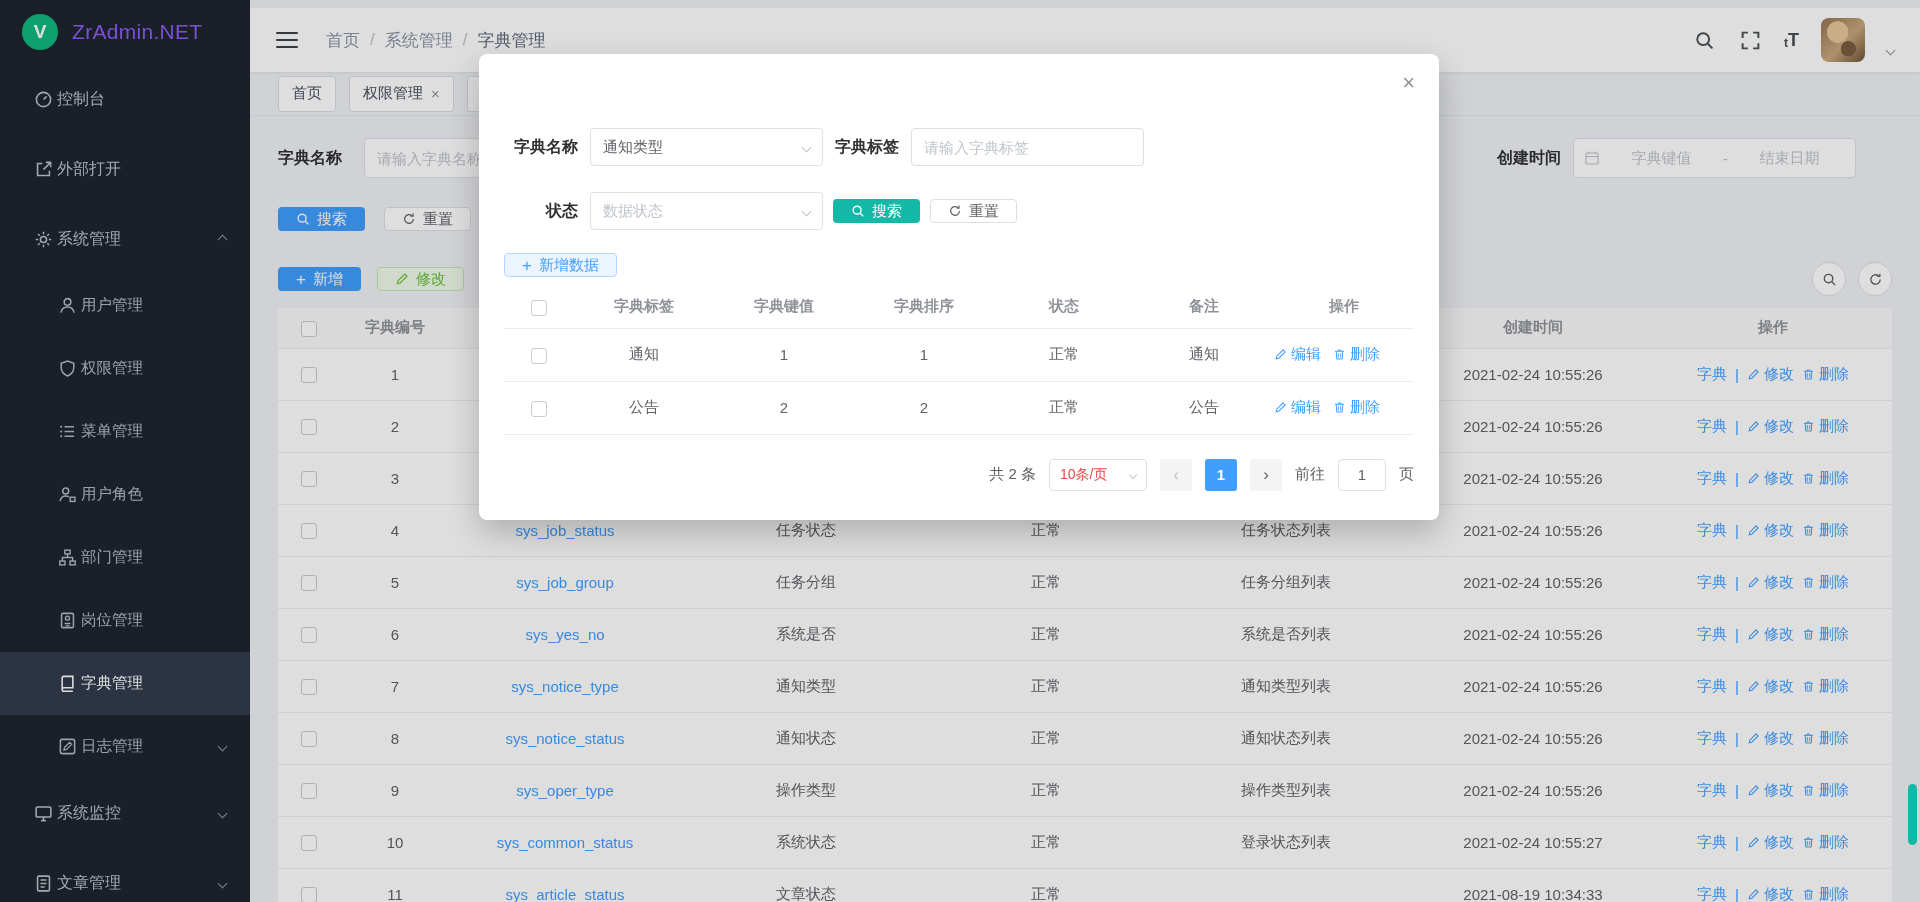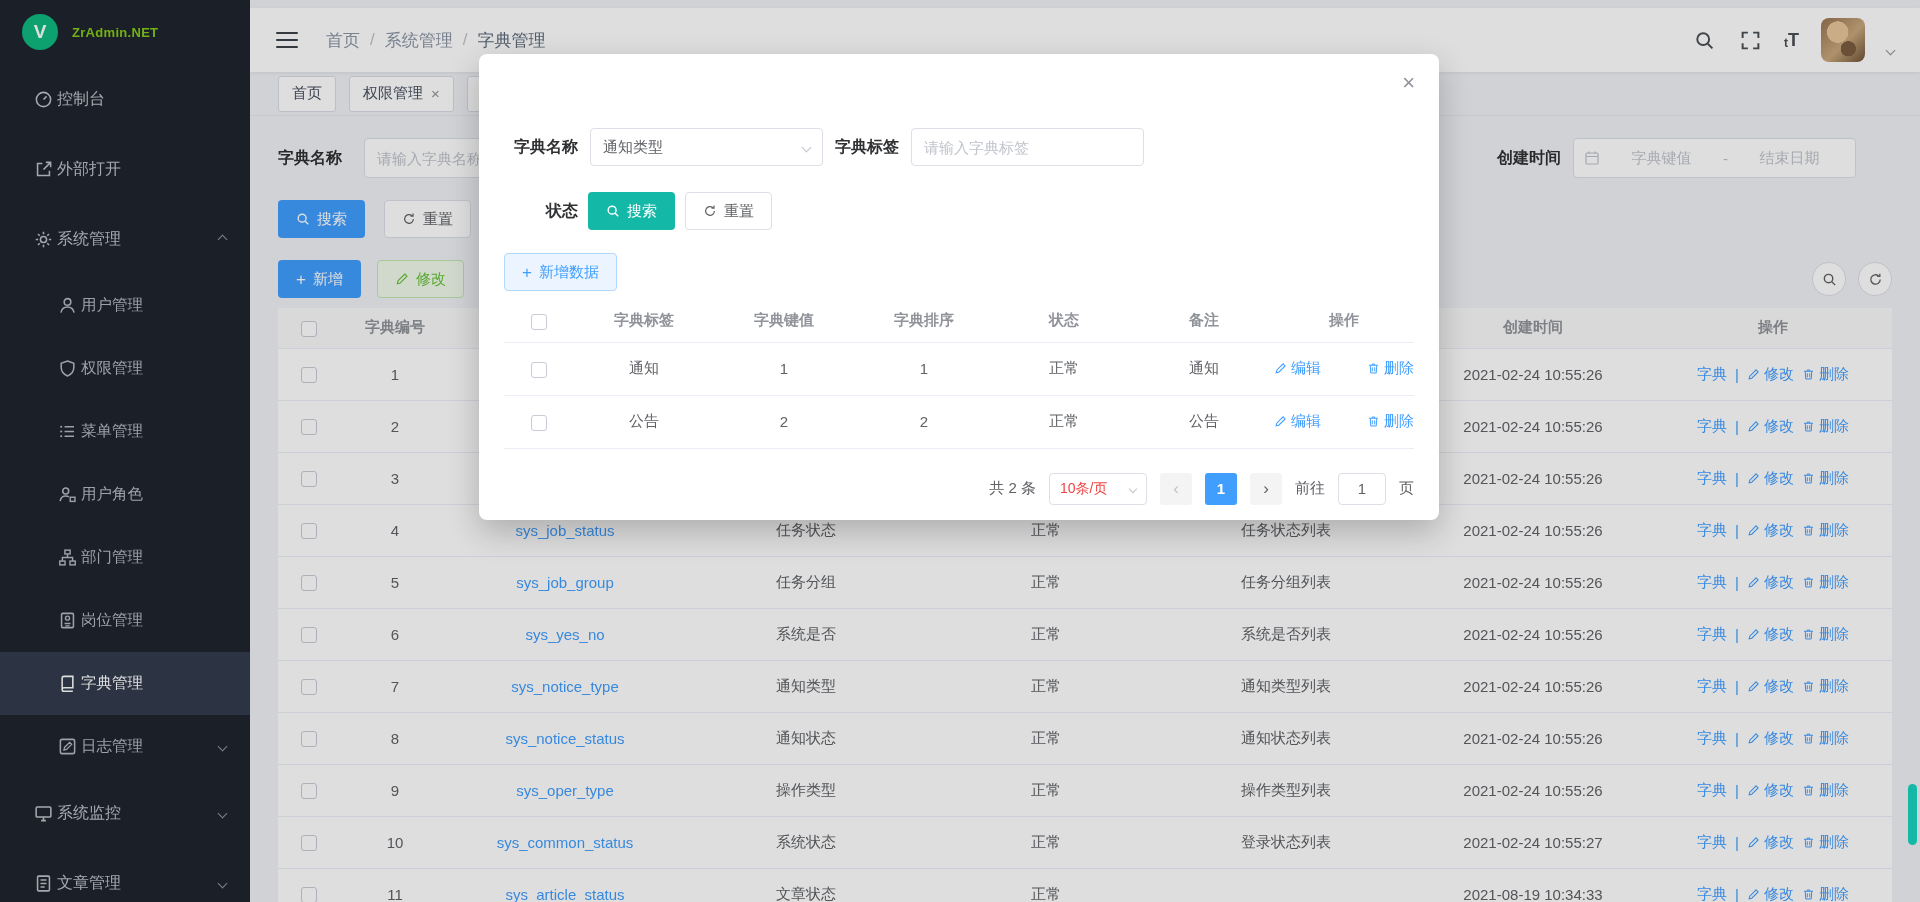--- a/index.html
+++ b/index.html
@@ -4,21 +4,21 @@
 <style>
   *{margin:0;padding:0;box-sizing:border-box}
   html,body{width:1920px;height:902px;overflow:hidden}
   body{font-family:"Liberation Sans","DejaVu Sans",sans-serif;background:#f0f2f5;color:#606266}
   .screen{position:relative;width:1920px;height:902px;overflow:hidden;background:#f0f2f5}
 
   
   .sidebar{position:absolute;left:0;top:0;width:250px;height:902px;background:#20242d;z-index:5;overflow:hidden}
   .logo{height:64px;display:flex;align-items:center;padding-left:22px;gap:14px}
   .logo-badge{width:36px;height:36px;border-radius:50%;background:#10b981;color:#fff;font-weight:700;font-size:19px;display:flex;align-items:center;justify-content:center}
-  .logo-text{color:#84cc16;font-size:13px;font-weight:700;letter-spacing:.3px}
+  .logo-text{color:#8b5cf6;font-size:21px;font-weight:400;letter-spacing:.3px}
   .s-item{display:flex;align-items:center;gap:4px;color:#bdc3cc;font-size:16px;cursor:pointer}
   .s-item.top{height:70px;padding:0 24px 0 34px}
   .s-item.sub{height:63px;padding:0 24px 0 58px;font-size:15.5px;color:#b4bac4}
   .s-item.active{background:#333c4e;color:#fff}
   .s-ico{display:flex;width:19px;height:19px;flex:none}
   .s-ico svg{width:19px;height:19px}
   .s-lbl{flex:1;white-space:nowrap}
   .chv{display:inline-block;width:7px;height:7px;border-right:1.6px solid currentColor;border-bottom:1.6px solid currentColor;flex:none}
   .chv.down{transform:rotate(45deg)}
   .chv.up{transform:rotate(-135deg)}
@@ -59,21 +59,21 @@
   .dict-name-inp{width:240px;margin-left:22px}
   .right-filter{margin-left:auto;display:flex;align-items:center;gap:12px;margin-right:36px}
   .daterange{width:283px;height:40px;border:1px solid #dcdfe6;border-radius:4px;background:#fff;display:flex;align-items:center;padding:0 10px;gap:6px;color:#c0c4cc;font-size:15px}
   .daterange .cal{color:#c0c4cc;display:flex}
   .daterange .cal svg{width:16px;height:16px}
   .dr-part{flex:1;text-align:center;white-space:nowrap}
   .dr-sep{color:#b9bec7}
 
   .btnrow{display:flex;align-items:center;gap:19px;height:42px;margin-top:18px}
   .btnrow.second{margin-top:18px;margin-bottom:8px;gap:16px}
-  .btn{height:38px;border-radius:4px;display:inline-flex;align-items:center;gap:7px;padding:0 17px;font-size:15px;border:1px solid transparent;cursor:pointer;font-family:inherit;white-space:nowrap}
+  .btn{height:24px;border-radius:4px;display:inline-flex;align-items:center;gap:7px;padding:0 17px;font-size:15px;border:1px solid transparent;cursor:pointer;font-family:inherit;white-space:nowrap}
   .btn svg{width:14px;height:14px}
   .btn-primary{background:#409eff;color:#fff}
   .btn-plain{background:#fff;border-color:#dcdfe6;color:#606266}
   .btn-teal{background:#14b8a6;color:#fff}
   .btn-green-plain{background:#f0f9eb;border-color:#c2e7b0;color:#67c23a}
   .btn-blue-plain{background:#ecf5ff;border-color:#b3d8ff;color:#409eff}
   .plus{font-size:17px;line-height:1;font-weight:400}
   .tool-circles{margin-left:auto;display:flex;gap:12px}
   .circle-btn{width:34px;height:34px;border-radius:50%;border:1px solid #dcdfe6;background:#fff;display:flex;align-items:center;justify-content:center;color:#606266;cursor:pointer}
   .circle-btn svg{width:15px;height:15px}
@@ -99,21 +99,21 @@
   .dlg-label{width:74px;text-align:right;font-size:16px;font-weight:700;color:#303133;flex:none;white-space:nowrap}
   .sel{width:233px;height:38px;border:1px solid #dcdfe6;border-radius:4px;background:#fff;display:flex;align-items:center;padding:0 12px;font-size:15px;color:#606266;margin-left:12px;cursor:pointer}
   .sel .chv{color:#c0c4cc;margin-left:auto}
   .sel.is-ph{color:#c0c4cc}
   .dlg-inp{width:233px;margin-left:12px;height:38px}
   .dlg-label.second{margin-left:12px;width:auto}
   .dlg-add{margin-top:23px}
   .dtbl{width:910px;margin-top:9px}
   .dtbl th{height:42px;background:#fff;color:#909399;font-size:15px;font-weight:700;border-bottom:1px solid #ebeef5;text-align:center}
   .dtbl td{height:52px;border-bottom:1px solid #ebeef5;font-size:15px;color:#606266;text-align:center}
-  .dops{display:flex;align-items:center;justify-content:space-between;gap:12px;height:52px}
+  .dops{display:flex;align-items:center;justify-content:flex-start;gap:12px;height:52px}
 
   .pager{margin-top:24px;display:flex;align-items:center;justify-content:flex-end;gap:13px;padding-right:0;font-size:15px;color:#606266}
   .psel{width:98px;height:32px;border:1px solid #dcdfe6;border-radius:4px;display:flex;align-items:center;padding:0 10px;font-size:14px;color:#ef4444;cursor:pointer}
   .psel .chv{color:#c0c4cc;margin-left:auto;width:6px;height:6px}
   .pbtn{width:32px;height:32px;border-radius:3px;background:#f4f4f5;display:flex;align-items:center;justify-content:center;font-size:17px;color:#606266;cursor:pointer}
   .pbtn.disabled{color:#c0c4cc}
   .pbtn.cur{background:#409eff;color:#fff;font-weight:700;font-size:15px}
   .goto-inp{width:48px;height:32px;text-align:center;padding:0 4px}
 
   
@@ -717,20 +717,24 @@
       <div class="sel">
         <span>通知类型</span>
         <span class="chv down"></span>
       </div>
       <span class="dlg-label second">字典标签</span>
       <input class="inp dlg-inp" placeholder="请输入字典标签" style="">
     </div>
 
     <div class="dlg-row r2">
       <span class="dlg-label">状态</span>
+      <div class="sel is-ph">
+        <span>数据状态</span>
+        <span class="chv down"></span>
+      </div>
       <button class="btn btn-teal" style="margin-left:10px">
         <svg viewBox="0 0 16 16">
             <circle cx="7" cy="7" r="4.5" fill="none" stroke="currentColor" stroke-width="1.6"></circle>
             <path d="M10.5 10.5L14 14" stroke="currentColor" stroke-width="1.6"></path>
           </svg>
         <span>搜索</span>
       </button>
       <button class="btn btn-plain" style="margin-left:10px">
         <svg viewBox="0 0 16 16">
             <path d="M13 8a5 5 0 1 1-1.7-3.8M12.6 1.8v2.8H9.8" fill="none" stroke="currentColor" stroke-width="1.4"></path>

